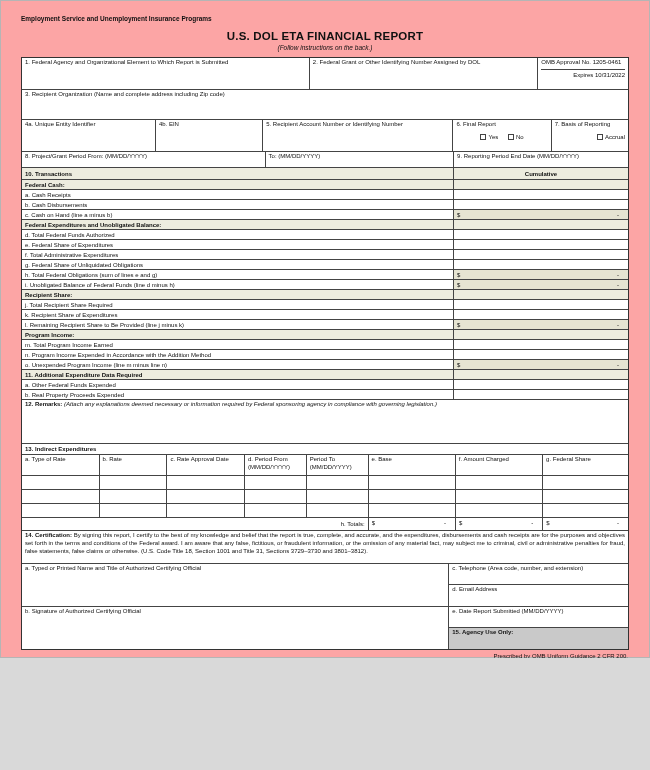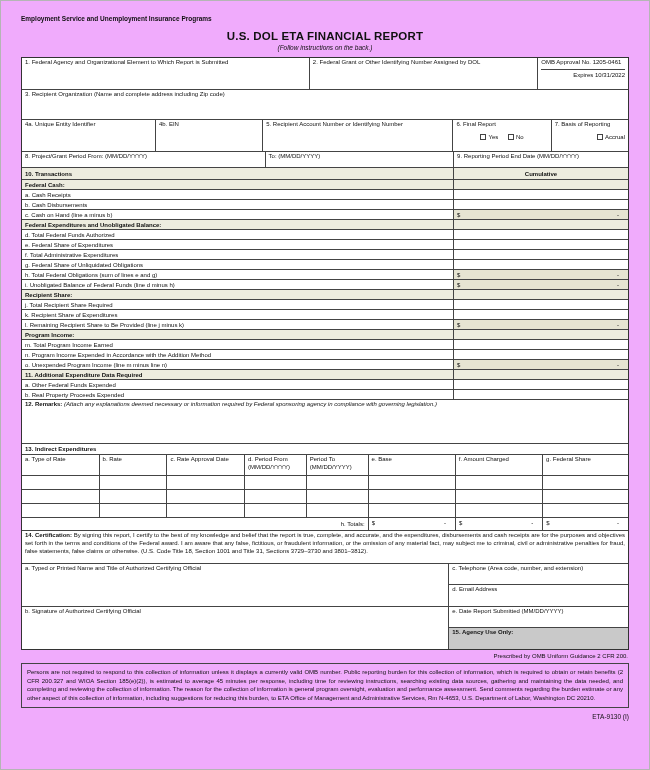--- a/index.html
+++ b/index.html
@@ -1,17 +1,17 @@
 <!DOCTYPE html>
 <html><head>
 <meta charset="utf-8">
 <style>
   *{box-sizing:border-box;margin:0;padding:0}
   body{margin:0;background:#d9d9d9;font-family:"Liberation Sans",sans-serif;color:#111}
-  .page{width:650px;height:770px;background:#f0abfc;border:1px solid #b5b5b5;padding:10px 20px 20px;position:relative}
+  .page{width:650px;height:658px;background:#fca5a5;border:1px solid #b5b5b5;padding:10px 20px 20px;position:relative}
   .program{font-size:6.5px;font-weight:bold;margin-top:4px}
   .title{text-align:center;font-size:11.5px;font-weight:bold;margin-top:8px;letter-spacing:.2px}
   .subtitle{text-align:center;font-size:6.5px;font-style:italic;margin:2px 0 6px}
   .form{border:1.5px solid #333;background:#fff}
   .r{display:flex;border-bottom:1px solid #444}
   .form > .r:last-child{border-bottom:none}
   .c{border-right:1px solid #444;padding:1px 3px;font-size:6px;line-height:1.3;overflow:hidden;position:relative}
   .r .c:last-child{border-right:none}
   .b{font-weight:bold}
   .it{font-style:italic}

